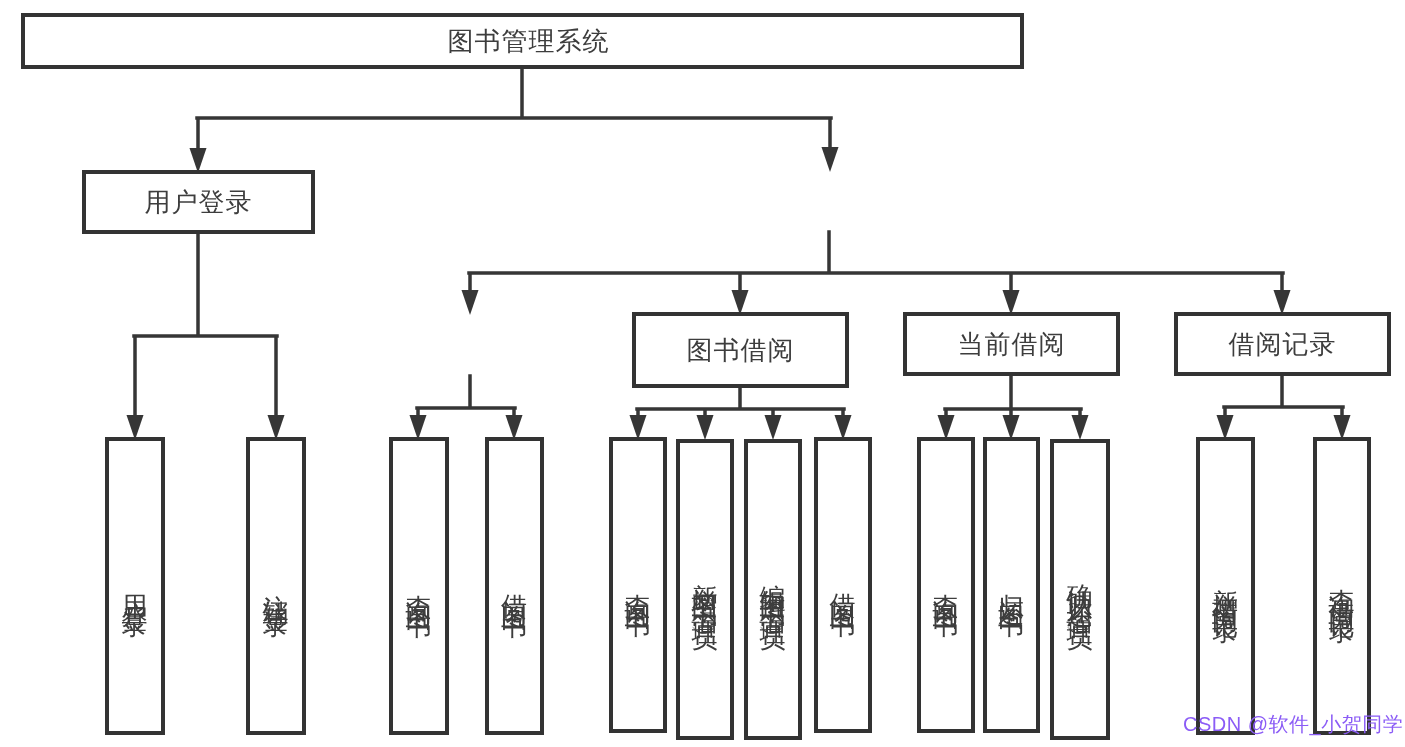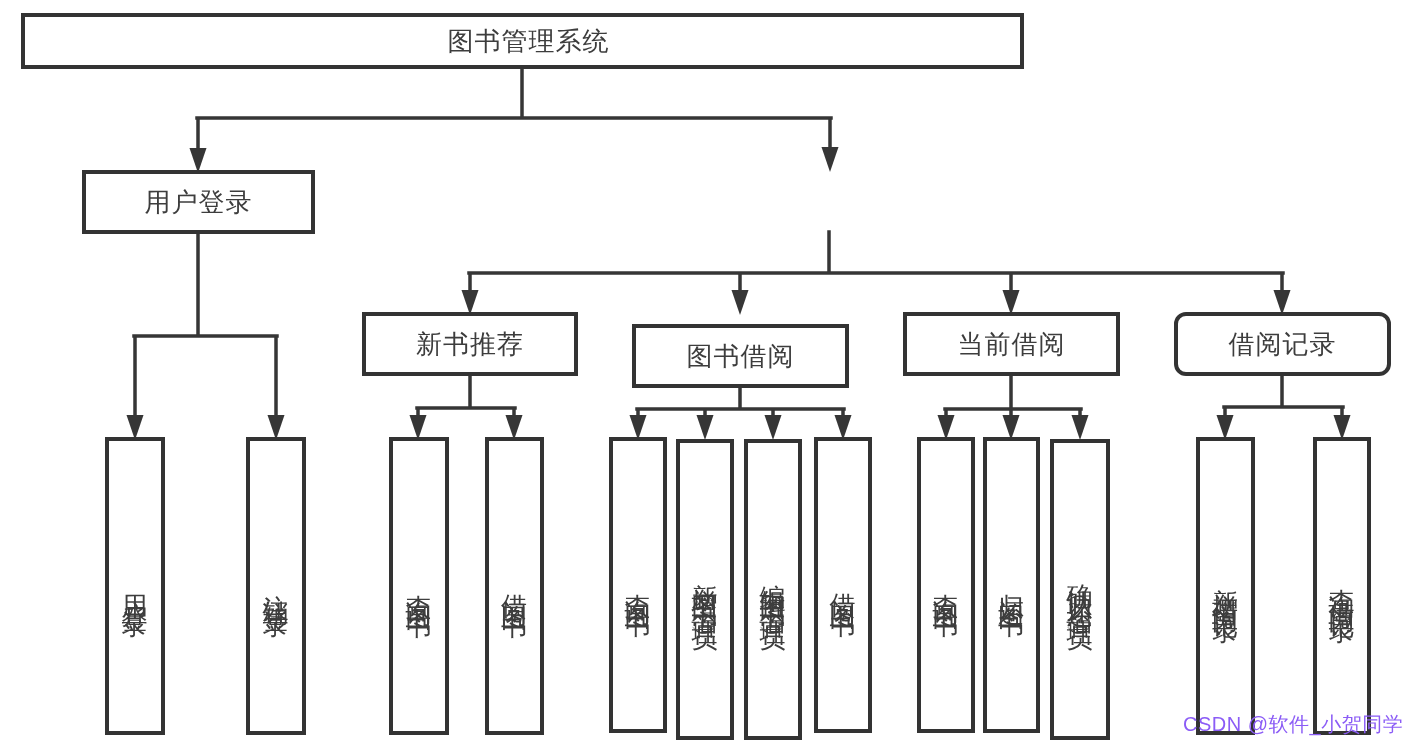--- a/index.html
+++ b/index.html
@@ -69,30 +69,27 @@
   </svg>
 
   <div class="box h" style="left:21px;top:13px;width:1003px;height:56px;padding-left:12px;">
     <span class="lbl">图书管理系统</span>
   </div>
 
   <div class="box h" style="left:82px;top:170px;width:233px;height:64px;">
     <span class="lbl">用户登录</span>
   </div>
 
-  <div class="box h" style="left:362px;top:312px;width:216px;height:64px;">
-    <span class="lbl">新书推荐</span>
-  </div>
-  <div class="box h" style="left:632px;top:312px;width:217px;height:64px;margin-top:12px;">
+  <div class="box h" style="left:632px;top:312px;width:217px;height:76px;">
     <span class="lbl">图书借阅</span>
   </div>
   <div class="box h" style="left:903px;top:312px;width:217px;height:64px;font-family:Liberation Mono, monospace;">
     <span class="lbl">当前借阅</span>
   </div>
-  <div class="box h" style="left:1174px;top:312px;width:217px;height:64px;border-radius:12px;">
+  <div class="box h" style="left:1174px;top:312px;width:217px;height:64px;">
     <span class="lbl">借阅记录</span>
   </div>
 
   <div class="box v" style="left:105px;top:437px;width:60px;height:298px;">
     <span class="lbl">用户登录</span>
   </div>
   <div class="box v" style="left:246px;top:437px;width:60px;height:298px;">
     <span class="lbl">注销登录</span>
   </div>
 

